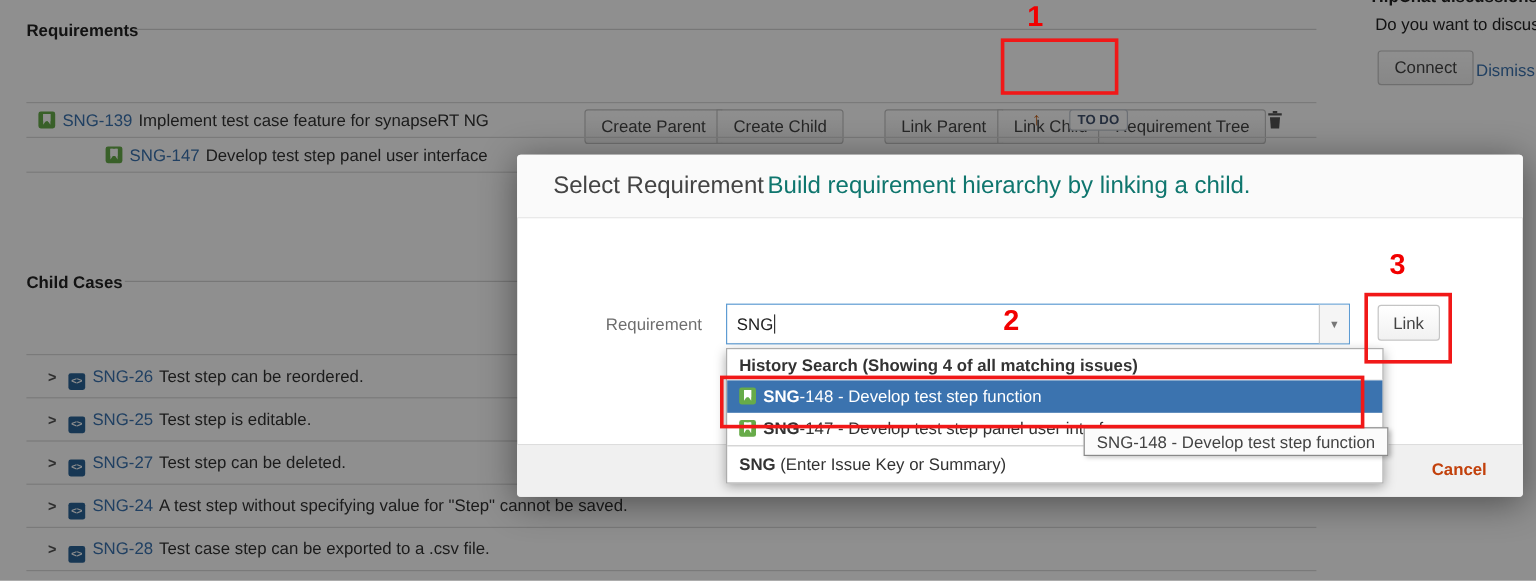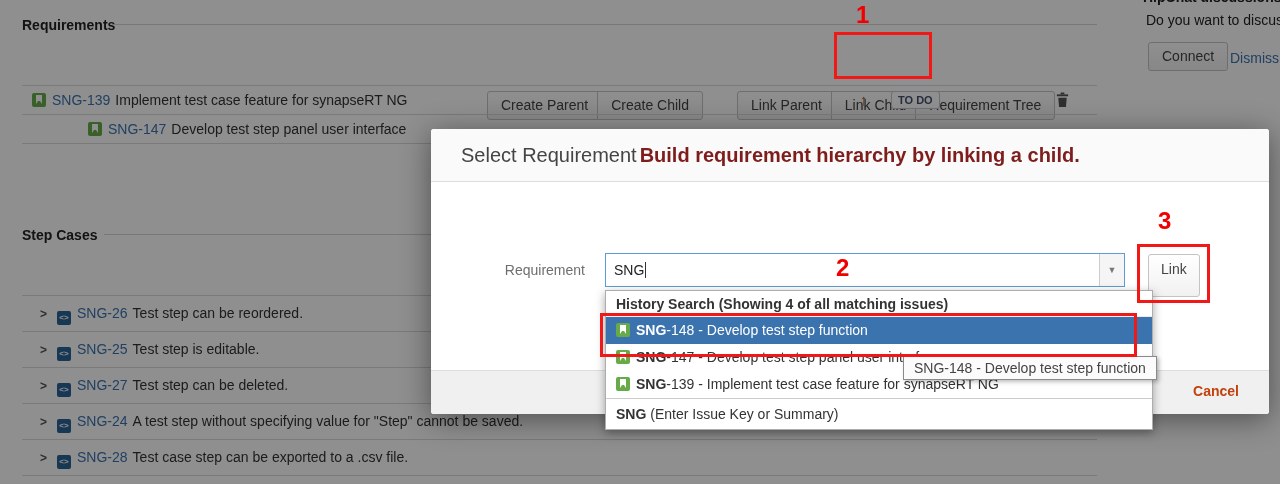--- a/index.html
+++ b/index.html
@@ -55,31 +55,31 @@
 
   
   .blanket{position:absolute;inset:0;background:rgba(0,0,0,0.44);z-index:5;}
 
   
   .modal{position:absolute;left:431px;top:129px;width:838px;height:285px;background:#fff;
          z-index:10;border-radius:3px;box-shadow:0 5px 30px rgba(0,0,0,0.45);}
   .modal-header{height:52px;line-height:52px;background:#fafafa;border-bottom:1px solid #ddd;
                 padding-left:30px;border-radius:3px 3px 0 0;font-size:20px;color:#444;
                 white-space:nowrap;overflow:hidden;}
-  .red-note{color:#7f1d1d;font-weight:bold;margin-left:3px;}
+  .red-note{color:#0f766e;font-weight:normal;margin-left:3px;}
   .field-label{position:absolute;left:60px;top:124px;width:94px;text-align:right;
                line-height:34px;color:#6e6e6e;}
   .req-input{position:absolute;left:174px;top:124px;width:520px;height:34px;box-sizing:border-box;
              border:1px solid #5e9cd3;background:#fff;line-height:32px;cursor:text;}
   .req-input .val{margin-left:8px;color:#222;}
   .caret{display:inline-block;width:1px;height:16px;background:#333;vertical-align:-3px;margin-left:1px;}
   .dd-toggle{position:absolute;right:0;top:0;bottom:0;width:24px;background:#f5f5f5;
              border-left:1px solid #ccc;text-align:center;color:#777;font-size:9px;
              line-height:32px;cursor:pointer;}
-  .link-btn{position:absolute;left:717px;top:125px;height:43px;line-height:28px;padding:0 12px;}
+  .link-btn{position:absolute;left:717px;top:125px;height:30px;line-height:28px;padding:0 12px;}
   .modal-footer{position:absolute;bottom:0;left:0;right:0;height:43px;background:#f0f0f0;
                 border-top:1px solid #ddd;border-radius:0 0 3px 3px;}
   .cancel-link{position:absolute;right:30px;top:12px;color:#c2410c;text-decoration:none;font-weight:bold;}
 
   
   .dropdown{position:absolute;left:605px;top:290px;width:548px;z-index:20;background:#fff;
             border:1px solid #adadad;box-shadow:0 3px 9px rgba(0,0,0,0.35);box-sizing:border-box;}
   .dd-header{font-weight:bold;font-size:14px;color:#333;padding:5px 10px 4px;
              border-bottom:1px solid #ececec;}
   .dd-item{height:27px;line-height:27px;padding-left:10px;color:#333;white-space:nowrap;
@@ -123,21 +123,21 @@
         <rect x="6" y="0" width="4" height="2" fill="#555"></rect>
         <rect x="2" y="2" width="12" height="2" fill="#555"></rect>
         <path d="M3.5 5.5h9l-.8 10h-7.4z" fill="#555"></path>
       </svg>
     </div>
     <div class="req-row ind-2">
       <span class="icon-req"></span><a class="key-link">SNG-147</a><span class="summary">Develop test step panel user interface</span>
     </div>
   </div>
 
-  <div class="sec-head" style="left:22px;top:227px;">Step Cases</div>
+  <div class="sec-head" style="left:22px;top:227px;">Child Cases</div>
   <div class="sec-line" style="left:104px;top:234px;width:993px;"></div>
 
   <div class="tc-rows">
     <div class="tc-row">
       <span class="chev">&gt;</span><span class="icon-tc">&lt;&gt;</span><a class="key-link">SNG-26</a><span class="summary">Test step can be reordered.</span>
     </div>
     <div class="tc-row">
       <span class="chev">&gt;</span><span class="icon-tc">&lt;&gt;</span><a class="key-link">SNG-25</a><span class="summary">Test step is editable.</span>
     </div>
     <div class="tc-row">
@@ -180,23 +180,20 @@
 
 <div class="dropdown">
   <div class="dd-header">History Search (Showing 4 of all matching issues)</div>
 
   <div class="dd-item selected">
     <span class="icon-req"></span><span class="k">SNG</span><span>-148 - Develop test step function</span>
   </div>
   <div class="dd-item">
     <span class="icon-req"></span><span class="k">SNG</span><span>-147 - Develop test step panel user interface</span>
   </div>
-  <div class="dd-item">
-    <span class="icon-req"></span><span class="k">SNG</span><span>-139 - Implement test case feature for synapseRT NG</span>
-  </div>
 
   <div class="dd-footer">
     <span class="k">SNG</span><span> (Enter Issue Key or Summary)</span>
   </div>
 </div>
 
 <div class="tooltip">SNG-148 - Develop test step function</div>
 
 <div class="ann ann-num" style="left:856px;top:1px;">1</div>
 <div class="ann-box" style="left:834px;top:32px;width:92px;height:41px;"></div>

